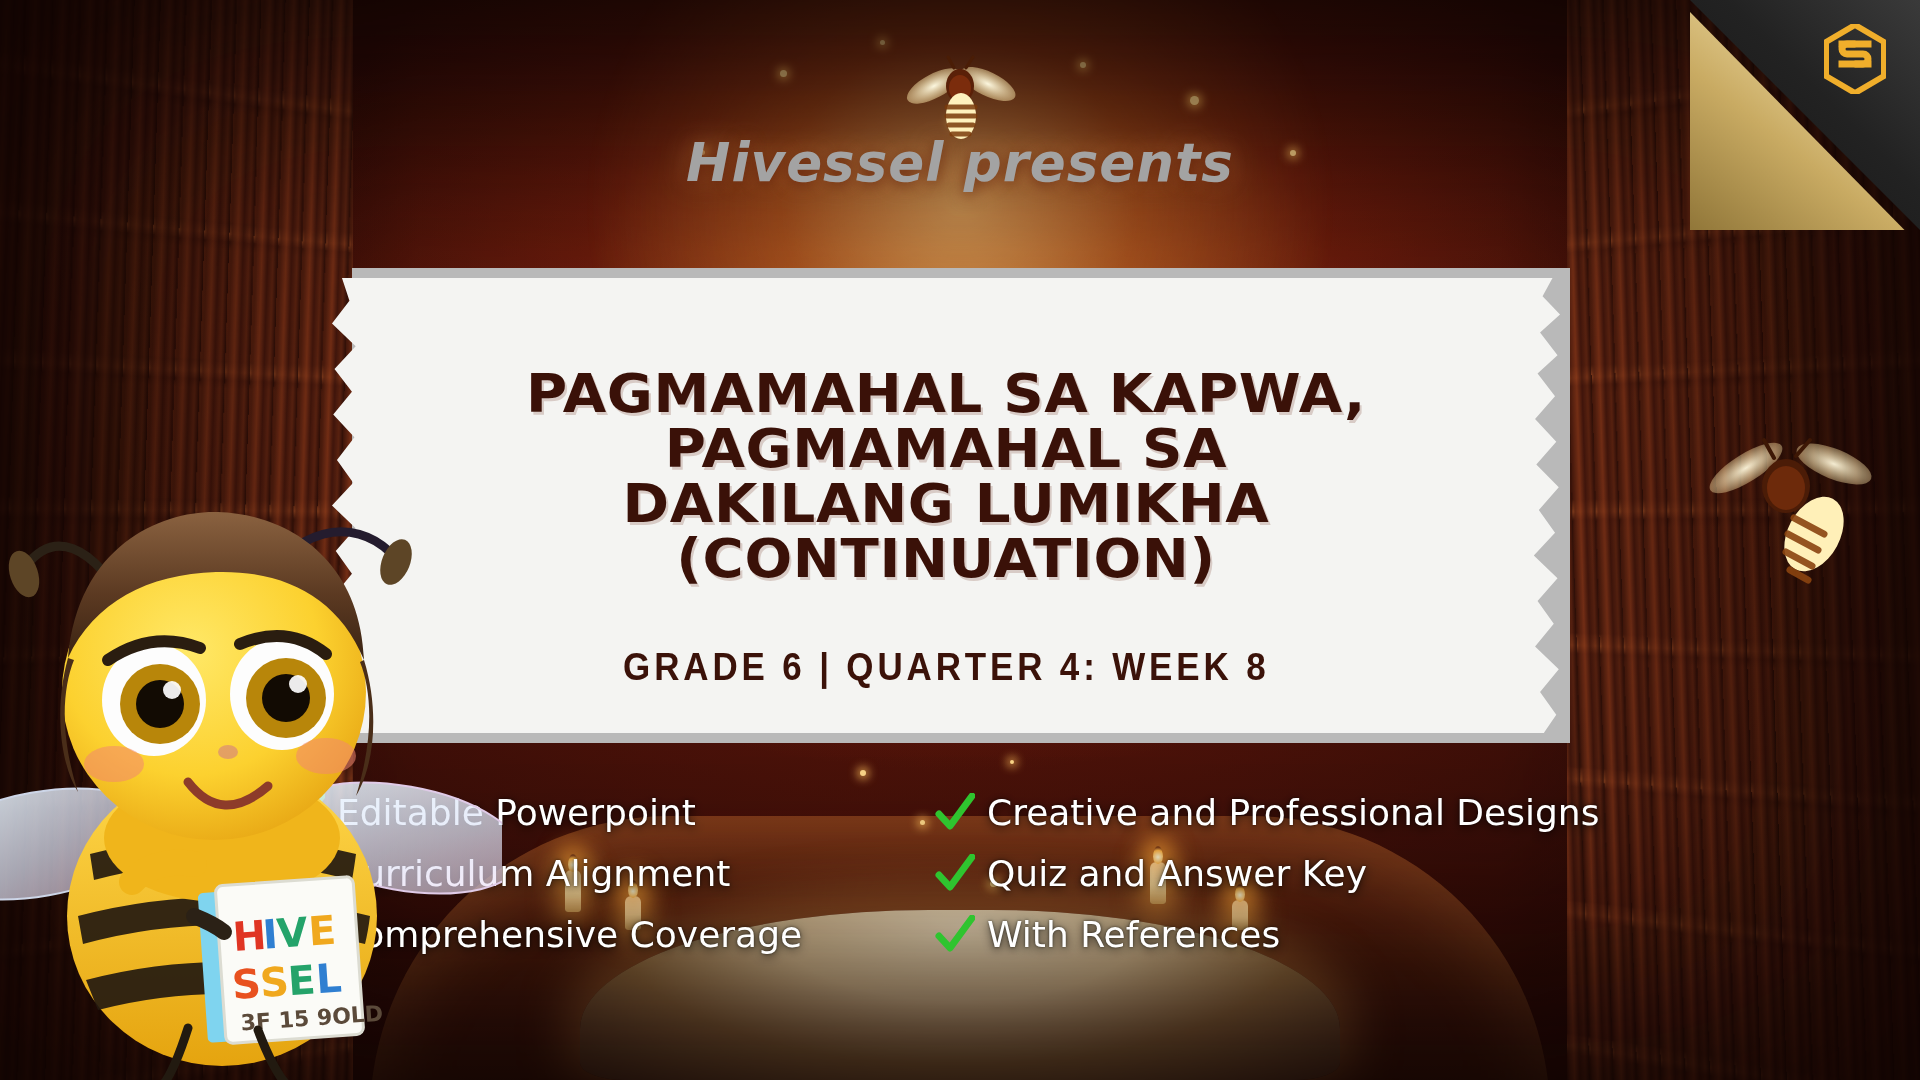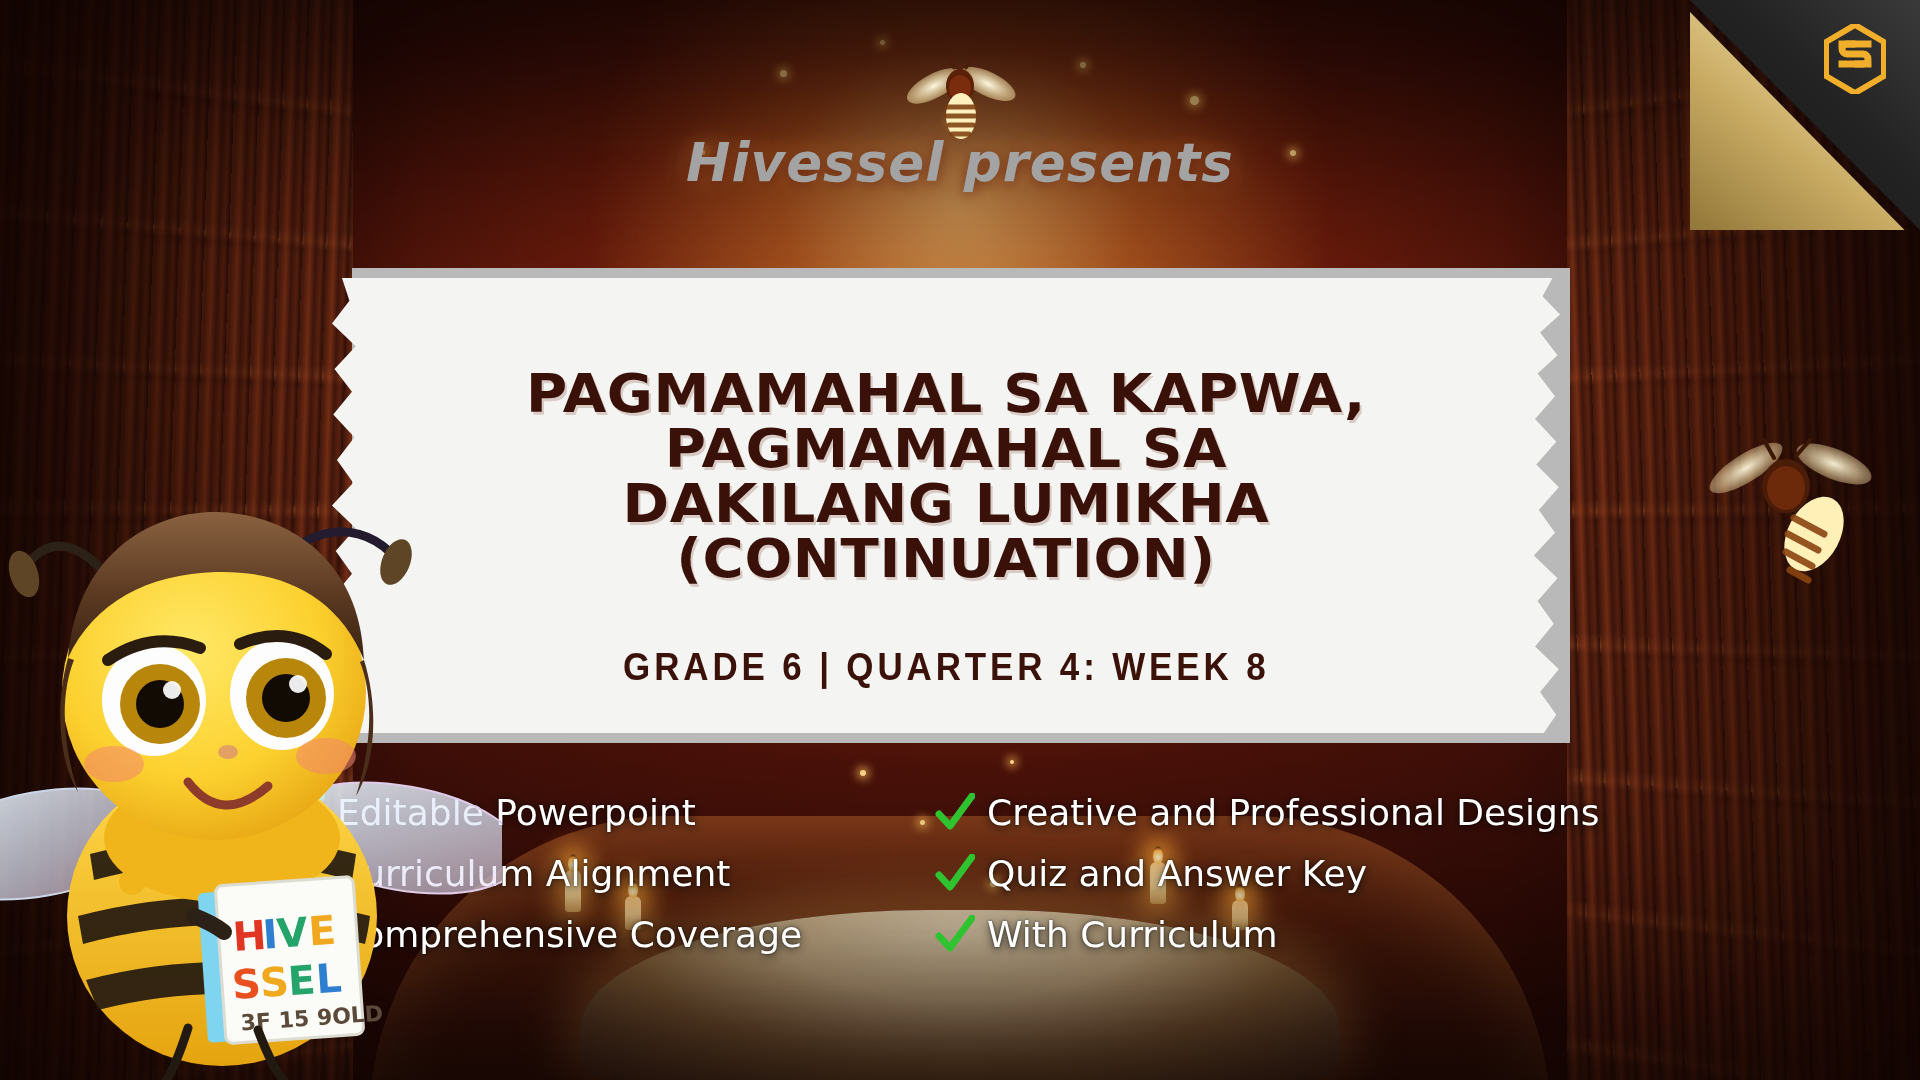--- a/index.html
+++ b/index.html
@@ -258,21 +258,21 @@
       <div class="feat">
         <svg class="check" viewBox="0 0 40 40">
           <path d="M4 21 L15 33 L37 3" fill="none" stroke="#2fc42f" stroke-width="7" stroke-linecap="round" stroke-linejoin="round"></path>
         </svg>
         <span class="feat-label">Quiz and Answer Key</span>
       </div>
       <div class="feat">
         <svg class="check" viewBox="0 0 40 40">
           <path d="M4 21 L15 33 L37 3" fill="none" stroke="#2fc42f" stroke-width="7" stroke-linecap="round" stroke-linejoin="round"></path>
         </svg>
-        <span class="feat-label">With Curriculum</span>
+        <span class="feat-label">With References</span>
       </div>
     </div>
   </div>
 
   <svg class="fly-bee" viewBox="0 0 180 170">
     <defs>
       <radialGradient id="fwg" cx="50%" cy="50%" r="62%">
         <stop offset="0%" stop-color="#fff8dd" stop-opacity=".95"></stop>
         <stop offset="100%" stop-color="#ffe199" stop-opacity=".25"></stop>
       </radialGradient>

